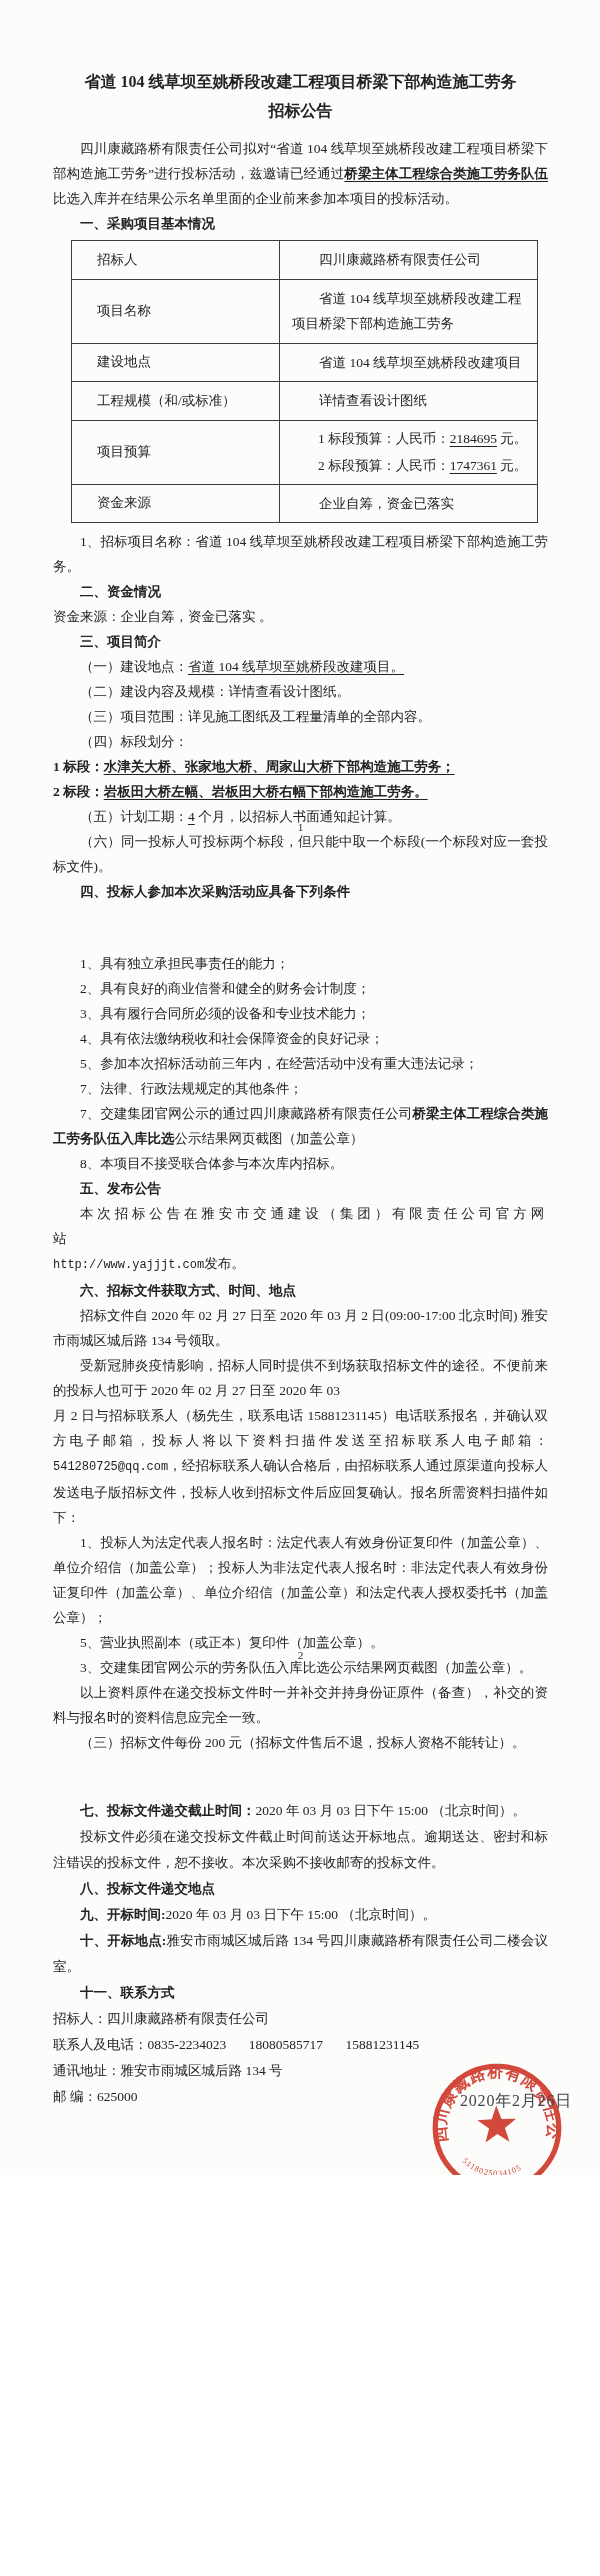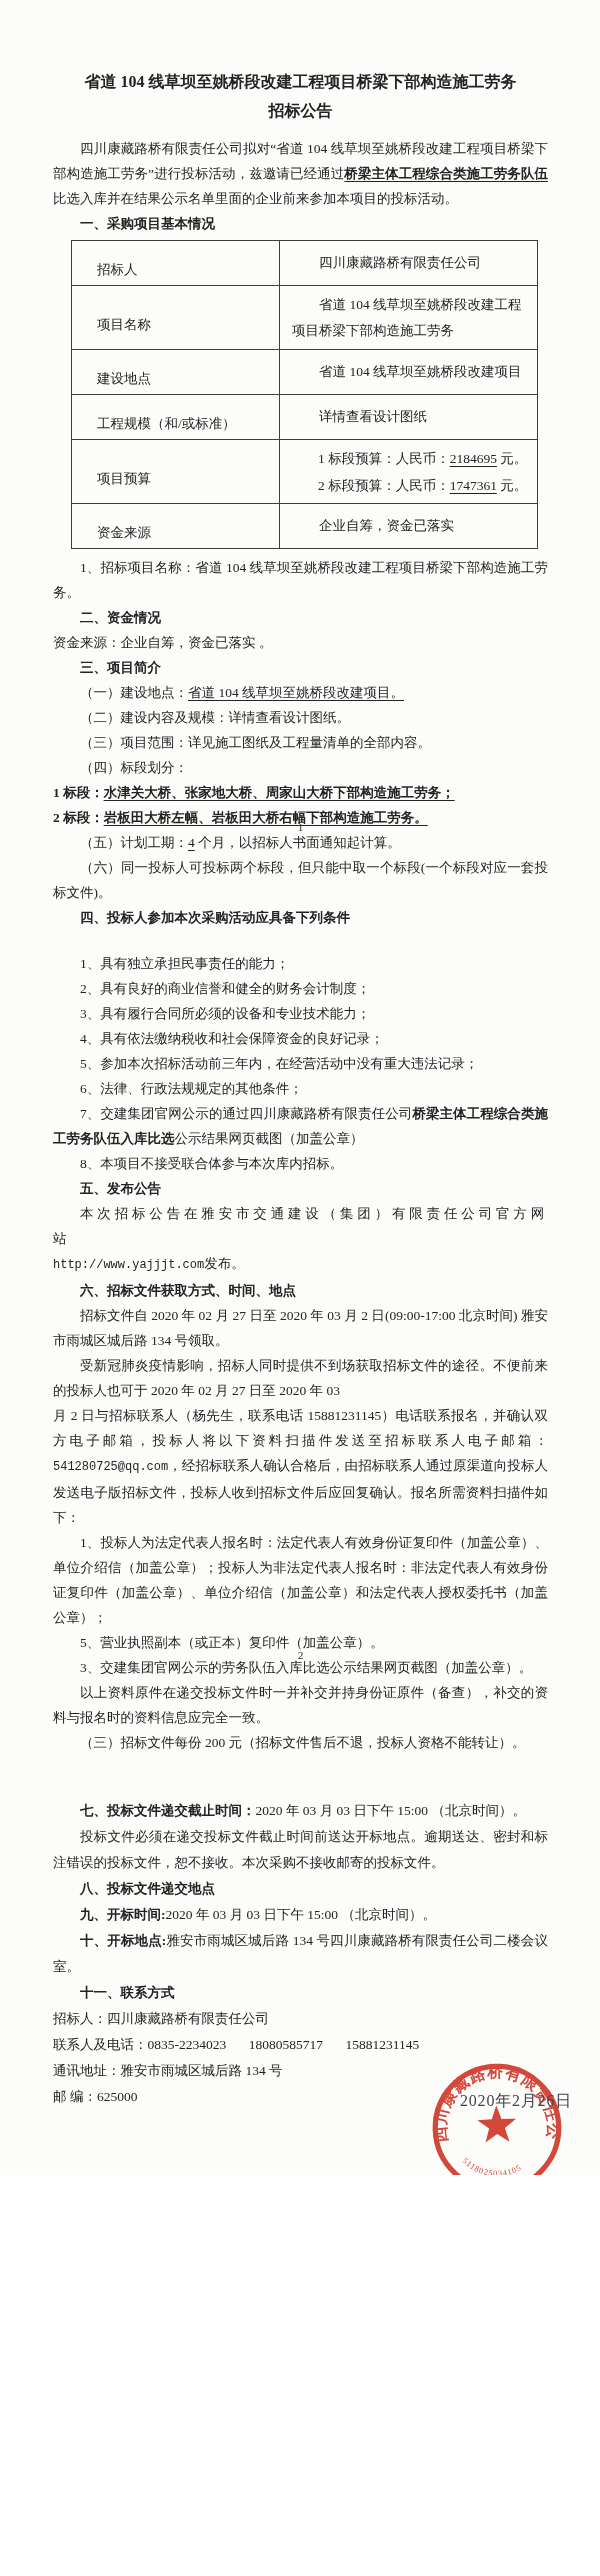--- a/index.html
+++ b/index.html
@@ -23,21 +23,21 @@
   .p { margin:0; font-size:13.5px; line-height:25px; text-align:justify; }
   .pg3 .p { line-height:26px; }
   .ind { text-indent:2em; }
   .b { font-weight:bold; }
   .u { text-decoration:underline; text-underline-offset:3px; text-decoration-thickness:0.8px; }
   .spread { letter-spacing:3.8px; }
   .mono { font-family:"Liberation Mono","DejaVu Sans Mono",monospace; font-size:12px; }
 
   table.info-table { border-collapse:collapse; margin:4.5px 0 6px 18px; width:467px; border:1.5px solid #3c3c3c; }
   table.info-table td { border:0.8px solid #3c3c3c; font-size:13.5px; vertical-align:middle; }
-  td.lbl { width:179px; padding:20px 3px 6px 25px; line-height:18px; }
+  td.lbl { width:179px; padding:6px 3px 6px 25px; line-height:18px; }
   td.val { padding:6px 7.5px 6px 12px; text-indent:2em; line-height:25.5px; }
   td.val2 { padding:4.5px 7.5px 4.5px 38px; line-height:27px; }
 
   .pagenum { position:absolute; left:0; right:0; text-align:center; font-size:11.3px; color:#2c2c2c; }
   .pg1 .pagenum { bottom:32px; }
   .pg2 .pagenum { bottom:90px; }
   .pg3 .pagenum { bottom:56px; }
 
   .phone { margin-right:22.5px; }
 
@@ -110,21 +110,21 @@
 
     <div class="pagenum">1</div>
   </section>
 
   <section class="page pg2">
     <p class="p ind">1、具有独立承担民事责任的能力；</p>
     <p class="p ind">2、具有良好的商业信誉和健全的财务会计制度；</p>
     <p class="p ind">3、具有履行合同所必须的设备和专业技术能力；</p>
     <p class="p ind">4、具有依法缴纳税收和社会保障资金的良好记录；</p>
     <p class="p ind">5、参加本次招标活动前三年内，在经营活动中没有重大违法记录；</p>
-    <p class="p ind">6、法律、行政法规规定的其他条件；</p>
+    <p class="p ind">7、法律、行政法规规定的其他条件；</p>
     <p class="p ind"><span>7、交建集团官网公示的通过四川康藏路桥有限责任公司</span><span class="b">桥梁主体工程综合类施工劳务队伍入库比选</span><span>公示结果网页截图（加盖公章）</span></p>
     <p class="p ind">8、本项目不接受联合体参与本次库内招标。</p>
 
     <p class="p ind b">五、发布公告</p>
     <p class="p ind spread">本次招标公告在雅安市交通建设（集团）有限责任公司官方网站</p>
     <p class="p"><span class="mono">http://www.yajjjt.com</span><span>发布。</span></p>
 
     <p class="p ind b">六、招标文件获取方式、时间、地点</p>
     <p class="p ind">招标文件自 2020 年 02 月 27 日至 2020 年 03 月 2 日(09:00-17:00 北京时间) 雅安市雨城区城后路 134 号领取。</p>
     <p class="p ind">受新冠肺炎疫情影响，招标人同时提供不到场获取招标文件的途径。不便前来的投标人也可于 2020 年 02 月 27 日至 2020 年 03</p>

